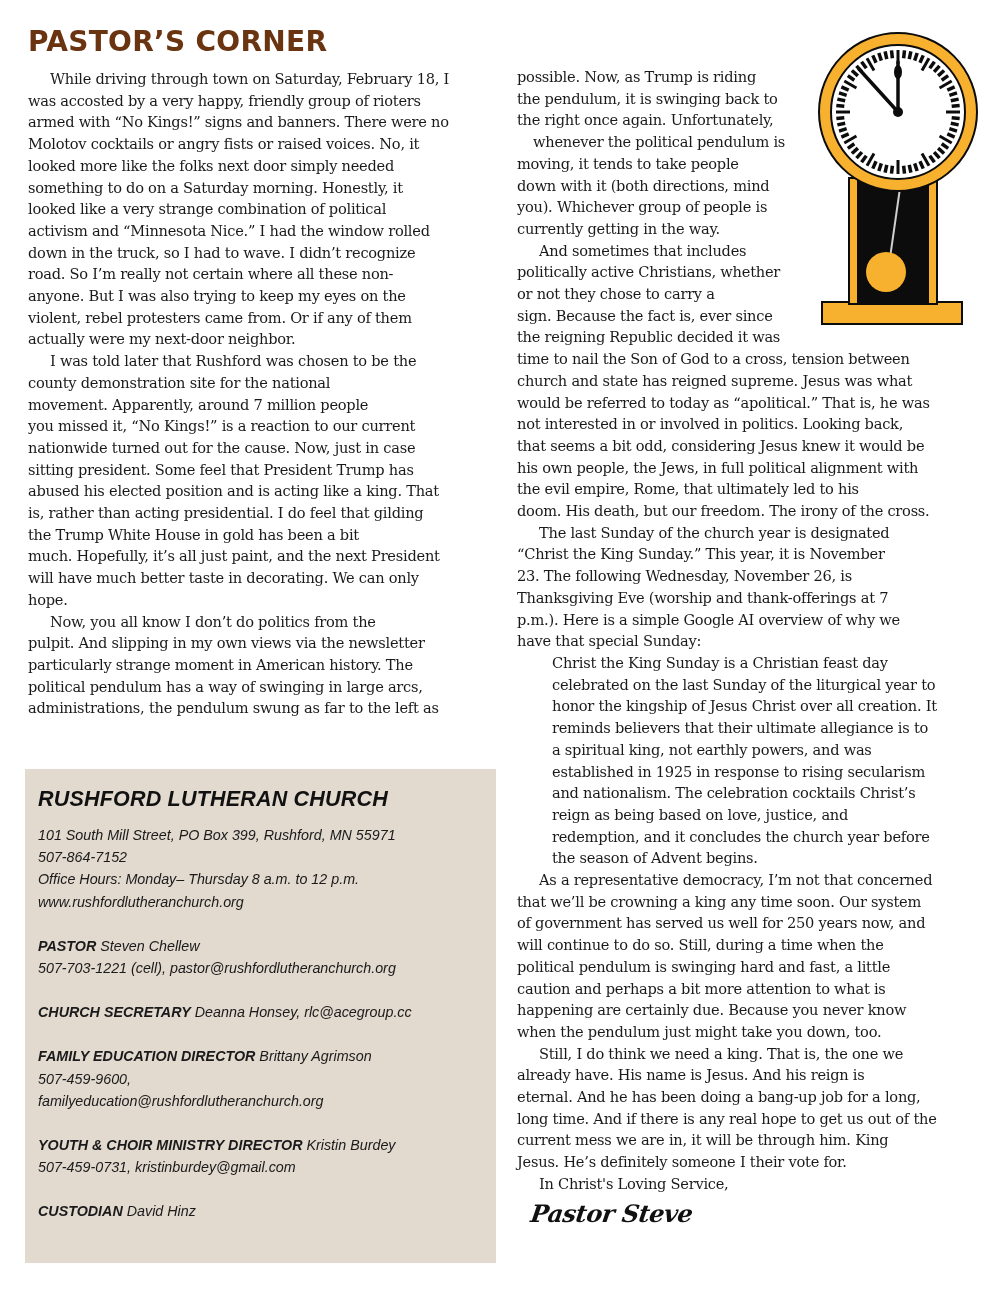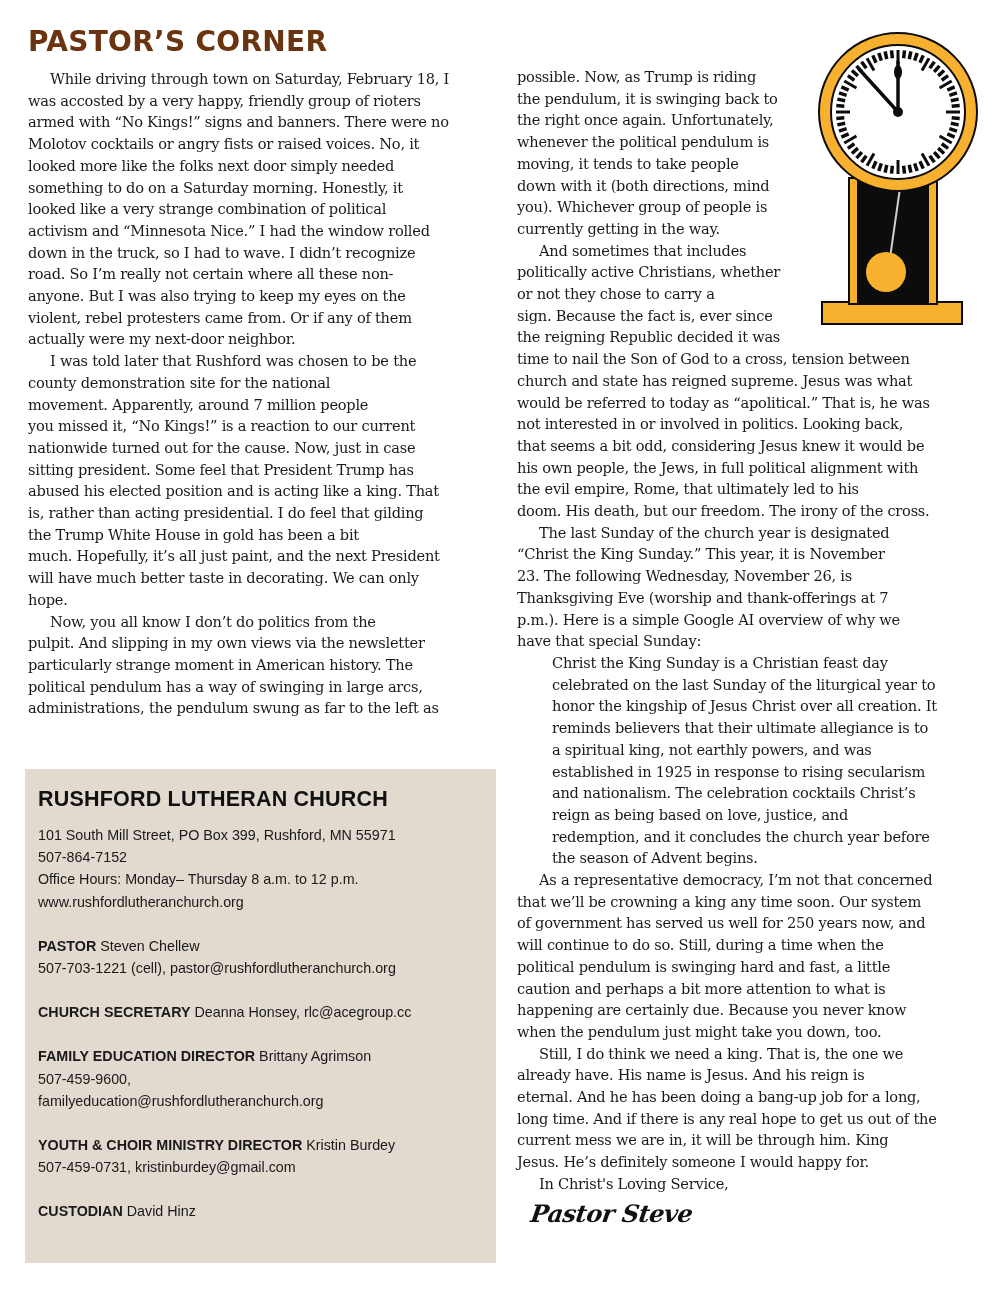--- a/index.html
+++ b/index.html
@@ -31,21 +31,21 @@
   .signature {
     font-family: "DejaVu Serif", serif; font-style: italic; font-weight: bold;
     font-size: 24px; color: #111; margin: 8px 0 0 14px; letter-spacing: -0.5px;
     transform: skewX(-8deg); display: inline-block;
   }
 
   .infobox {
     position: absolute; left: 25px; top: 769px; width: 471px; height: 494px;
     background: #e2d9cf;
     font-family: "Liberation Sans", sans-serif; color: #1a1a1a;
-    box-sizing: border-box; padding: 18px 14px 0 13px;
+    box-sizing: border-box; padding: 18px 14px 0 13px; font-style: italic;
   }
   .infobox h2 {
     margin: 0 0 12px 0; font-family: "Liberation Sans", sans-serif;
     font-size: 21.5px; font-weight: bold; letter-spacing: 0.2px; color: #111;
   }
   .infobox .ib-line { font-size: 14.3px; line-height: 22.2px; white-space: nowrap; }
   .infobox .ib-gap { height: 22px; }
   .infobox b { font-weight: bold; }
 
   .clock-wrap { position: absolute; left: 810px; top: 28px; width: 170px; height: 300px; }
@@ -95,21 +95,21 @@
         <span class="line" style="margin-left: -22px;">administrations, the pendulum swung as far to the left as</span>
       </p>
     </div>
 
   <div class="col-right body-text">
     <div id="col-right-paras">
         <p class="noindent">
           <span class="line">possible. Now, as Trump is riding</span>
           <span class="line" style="margin-left: 0px;">the pendulum, it is swinging back to</span>
           <span class="line" style="margin-left: 0px;">the right once again. Unfortunately,</span>
-          <span class="line" style="margin-left: 0px;">whenever the political pendulum is</span>
+          <span class="line" style="margin-left: 16px;">whenever the political pendulum is</span>
           <span class="line" style="margin-left: 0px;">moving, it tends to take people</span>
           <span class="line" style="margin-left: 0px;">down with it (both directions, mind</span>
           <span class="line" style="margin-left: 0px;">you). Whichever group of people is</span>
           <span class="line" style="margin-left: 0px;">currently getting in the way.</span>
         </p>
         <p>
           <span class="line">And sometimes that includes</span>
           <span class="line" style="margin-left: -22px;">politically active Christians, whether</span>
           <span class="line" style="margin-left: -22px;">or not they chose to carry a</span>
           <span class="line" style="margin-left: -22px;">sign. Because the fact is, ever since</span>
@@ -152,21 +152,21 @@
           <span class="line" style="margin-left: -22px;">caution and perhaps a bit more attention to what is</span>
           <span class="line" style="margin-left: -22px;">happening are certainly due.  Because you never know</span>
           <span class="line" style="margin-left: -22px;">when the pendulum just might take you down, too.</span>
         </p>
         <p>
           <span class="line">Still, I do think we need a king. That is, the one we</span>
           <span class="line" style="margin-left: -22px;">already have. His name is Jesus. And his reign is</span>
           <span class="line" style="margin-left: -22px;">eternal. And he has been doing a bang-up job for a long,</span>
           <span class="line" style="margin-left: -22px;">long time. And if there is any real hope to get us out of the</span>
           <span class="line" style="margin-left: -22px;">current mess we are in, it will be through him. King</span>
-          <span class="line" style="margin-left: -22px;">Jesus. He’s definitely someone I would happy for.</span>
+          <span class="line" style="margin-left: -22px;">Jesus. He’s definitely someone I their vote for.</span>
         </p>
       </div>
     <p class="signoff">In Christ's Loving Service,</p>
     <div class="signature">Pastor Steve</div>
   </div>
 
   <div class="clock-wrap">
     <svg width="170" height="300" viewBox="0 0 170 300" id="clock-svg">
 
       <rect x="12" y="274" width="140" height="22" fill="#f7b12f" stroke="#0c0c0c" stroke-width="2"></rect>

